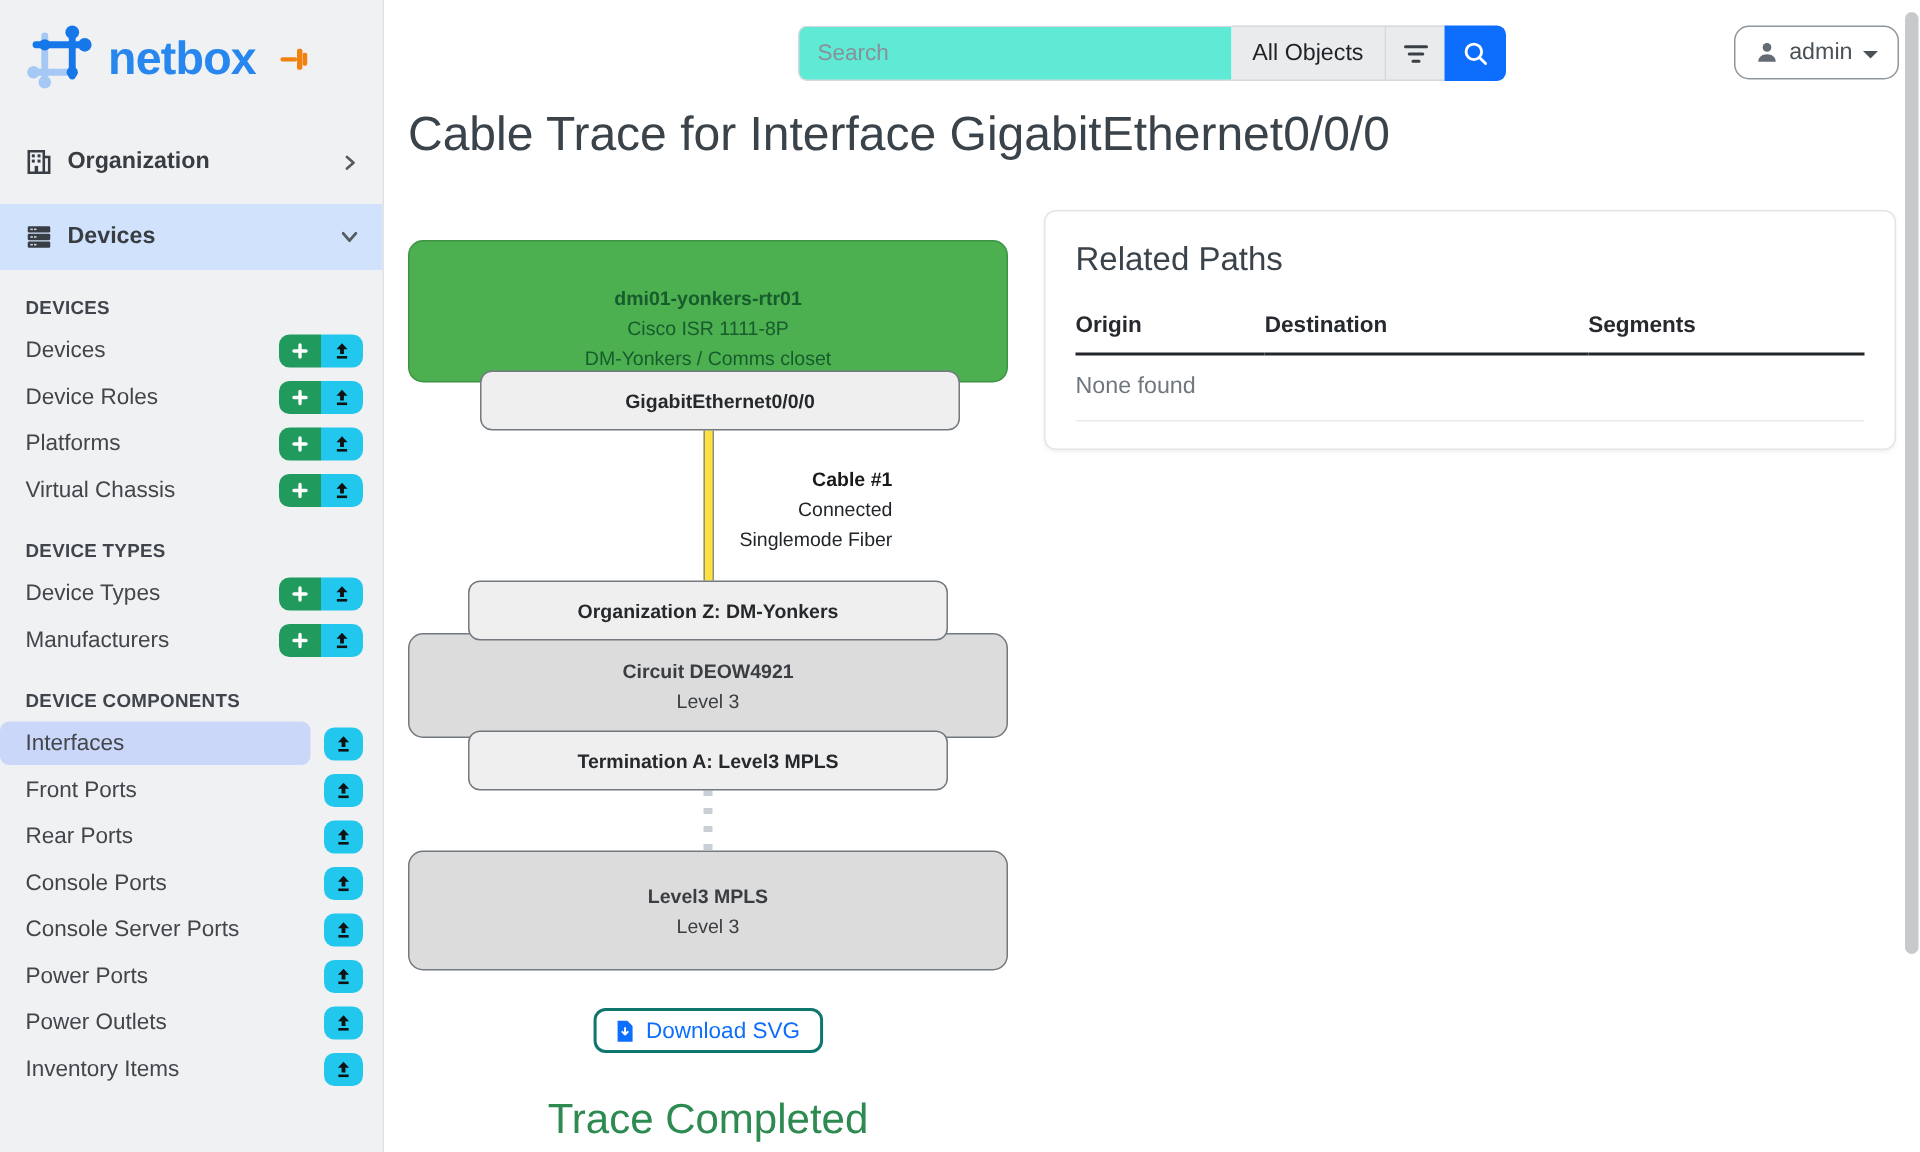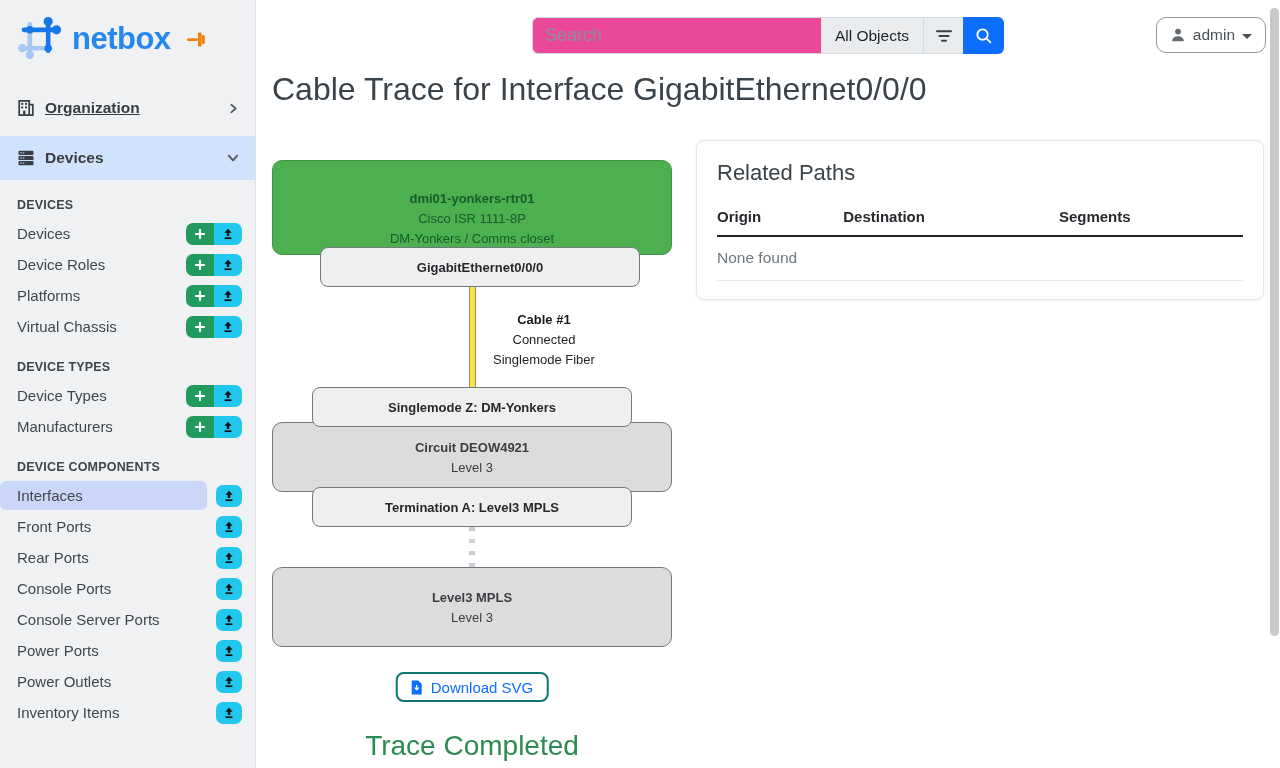--- a/index.html
+++ b/index.html
@@ -8,21 +8,21 @@
 
   
   .sidebar { width:256px; height:768px; background:#eff1f3; border-right:1px solid #dfe2e5; flex-shrink:0; overflow:hidden; }
   .logo-row { height:78px; display:flex; align-items:center; padding:0 18px 0 14px; }
   .logo-link { display:flex; align-items:center; gap:8px; cursor:pointer; }
   .logo-text { font-size:31px; font-weight:bold; color:#2787ee; letter-spacing:-0.5px; }
   .pin { margin-left:14px; cursor:pointer; }
 
   .nav-row { height:44px; display:flex; align-items:center; padding:0 16px; gap:9px;
              font-size:15.5px; font-weight:bold; color:#383d42; cursor:pointer; }
-  .nav-row.first { margin-top:8px; margin-bottom:6px;text-decoration:underline; }
+  .nav-row.first { margin-top:8px; margin-bottom:6px; }
   .nav-row.active { background:#d1e2fc; }
   .nav-chevron { margin-left:auto; }
 
   .group-title { margin:16px 16px 4px 17px; height:18px; font-size:12.5px; font-weight:bold;
                  color:#3f454b; letter-spacing:0.2px; display:flex; align-items:center; }
 
   .menu-item { height:31px; display:flex; align-items:center; padding:0 13px 0 17px;
                font-size:15px; color:#42464b; cursor:pointer; position:relative; }
   .menu-item .mi-label { flex:1; position:relative; z-index:1; }
   .menu-item.active::before { content:""; position:absolute; left:0; top:1px; bottom:1px; width:207px;
@@ -33,21 +33,21 @@
   .btn-add   { background:#219a5e; border-radius:7px 0 0 7px; }
   .btn-import{ background:#22c7ee; border-radius:0 7px 7px 0; }
   .btn-import.solo { border-radius:7px; width:26px; }
   .ic12 { width:12px; height:12px; display:block; }
 
   
   .main { position:relative; width:1024px; height:768px; background:#fff; overflow:hidden; }
 
   .search-group { position:absolute; left:276px; top:17px; width:472px; height:37px; display:flex; }
   .search-input { flex:1; border:1px solid #d4d9de; border-right:none; border-radius:6px 0 0 6px;
-                  padding:0 12px; font-size:18px; color:#212529; outline:none; background:#ec4899; font-family:inherit;}
+                  padding:0 12px; font-size:15px; color:#212529; outline:none; background:#5eead4; font-family:inherit;}
   .search-input::placeholder { color:#8a9097; }
   .scope { background:#e9ebed; border-top:1px solid #d4d9de; border-bottom:1px solid #d4d9de;
            display:flex; align-items:center; padding:0 14px; font-size:15.5px; color:#1f2327; cursor:pointer; }
   .filter-btn { width:40px; background:#e9ebed; border:1px solid #d4d9de; border-right:none;
                 display:flex; align-items:center; justify-content:center; cursor:pointer; }
   .search-btn { width:41px; background:#0d6efd; border:none; border-radius:0 6px 6px 0;
                 display:flex; align-items:center; justify-content:center; cursor:pointer; }
 
   .user-menu { position:absolute; right:14px; top:17px; height:36px; border:1.5px solid #8f979e;
                border-radius:10px; background:#fff; display:flex; align-items:center; gap:7px;
@@ -63,21 +63,21 @@
   .node-big { border-radius:10px; z-index:1; }
   .node-term { background:#efefef; border-radius:8px; z-index:2; display:flex; align-items:center;
                justify-content:center; font-size:13px; font-weight:bold; color:#26292c; cursor:pointer; }
   .node-device { left:0; top:0; width:400px; height:95px; background:#4caf50; border-color:#3f9443;
                  padding-top:28px; cursor:pointer; }
   .node-device div { line-height:20px; font-size:13px; color:#175c2c; }
   .node-device .nd-title { font-weight:bold; }
   .node-iface { left:48px; top:87px; width:320px; height:40px; }
   .cable-line { position:absolute; left:197px; top:127px; width:7px; height:100px; background:#ffe23d;
                 border-left:1px solid #8d8f86; border-right:1px solid #8d8f86; }
-  .cable-text { position:absolute; left:221px; top:150px; text-align:center; line-height:20px;
+  .cable-text { position:absolute; left:221px; top:150px; text-align:right; line-height:20px;
                 font-size:13px; color:#212529; }
   .cable-text .ct-title { font-weight:bold; color:#17191b; cursor:pointer; }
   .node-termz { left:40px; top:227px; width:320px; height:40px; }
   .node-circuit { left:0; top:262px; width:400px; height:70px; background:#dcdcdc; padding-top:15px; cursor:pointer; }
   .node-circuit div, .node-far div { line-height:20px; font-size:13px; color:#3a3e42; }
   .nb-title { font-weight:bold; color:#232629; }
   .node-terma { left:40px; top:327px; width:320px; height:40px; }
   .dotted-line { position:absolute; left:197px; top:367px; width:6px; height:40px;
                  background:repeating-linear-gradient(to bottom, #c9cfd5 0 4px, transparent 4px 12px); }
   .node-far { left:0; top:407px; width:400px; height:80px; background:#dcdcdc; padding-top:20px; cursor:pointer; }
@@ -408,21 +408,21 @@
     <div class="node node-term node-iface">
       <span>GigabitEthernet0/0/0</span>
     </div>
     <div class="cable-line"></div>
     <div class="cable-text">
       <div class="ct-title">Cable #1</div>
       <div>Connected</div>
       <div>Singlemode Fiber</div>
     </div>
     <div class="node node-term node-termz">
-      <span>Singlemode Z: DM-Yonkers</span>
+      <span>Organization Z: DM-Yonkers</span>
     </div>
     <div class="node node-big node-circuit">
       <div class="nb-title">Circuit DEOW4921</div>
       <div>Level 3</div>
     </div>
     <div class="node node-term node-terma">
       <span>Termination A: Level3 MPLS</span>
     </div>
     <div class="dotted-line"></div>
     <div class="node node-big node-far">

